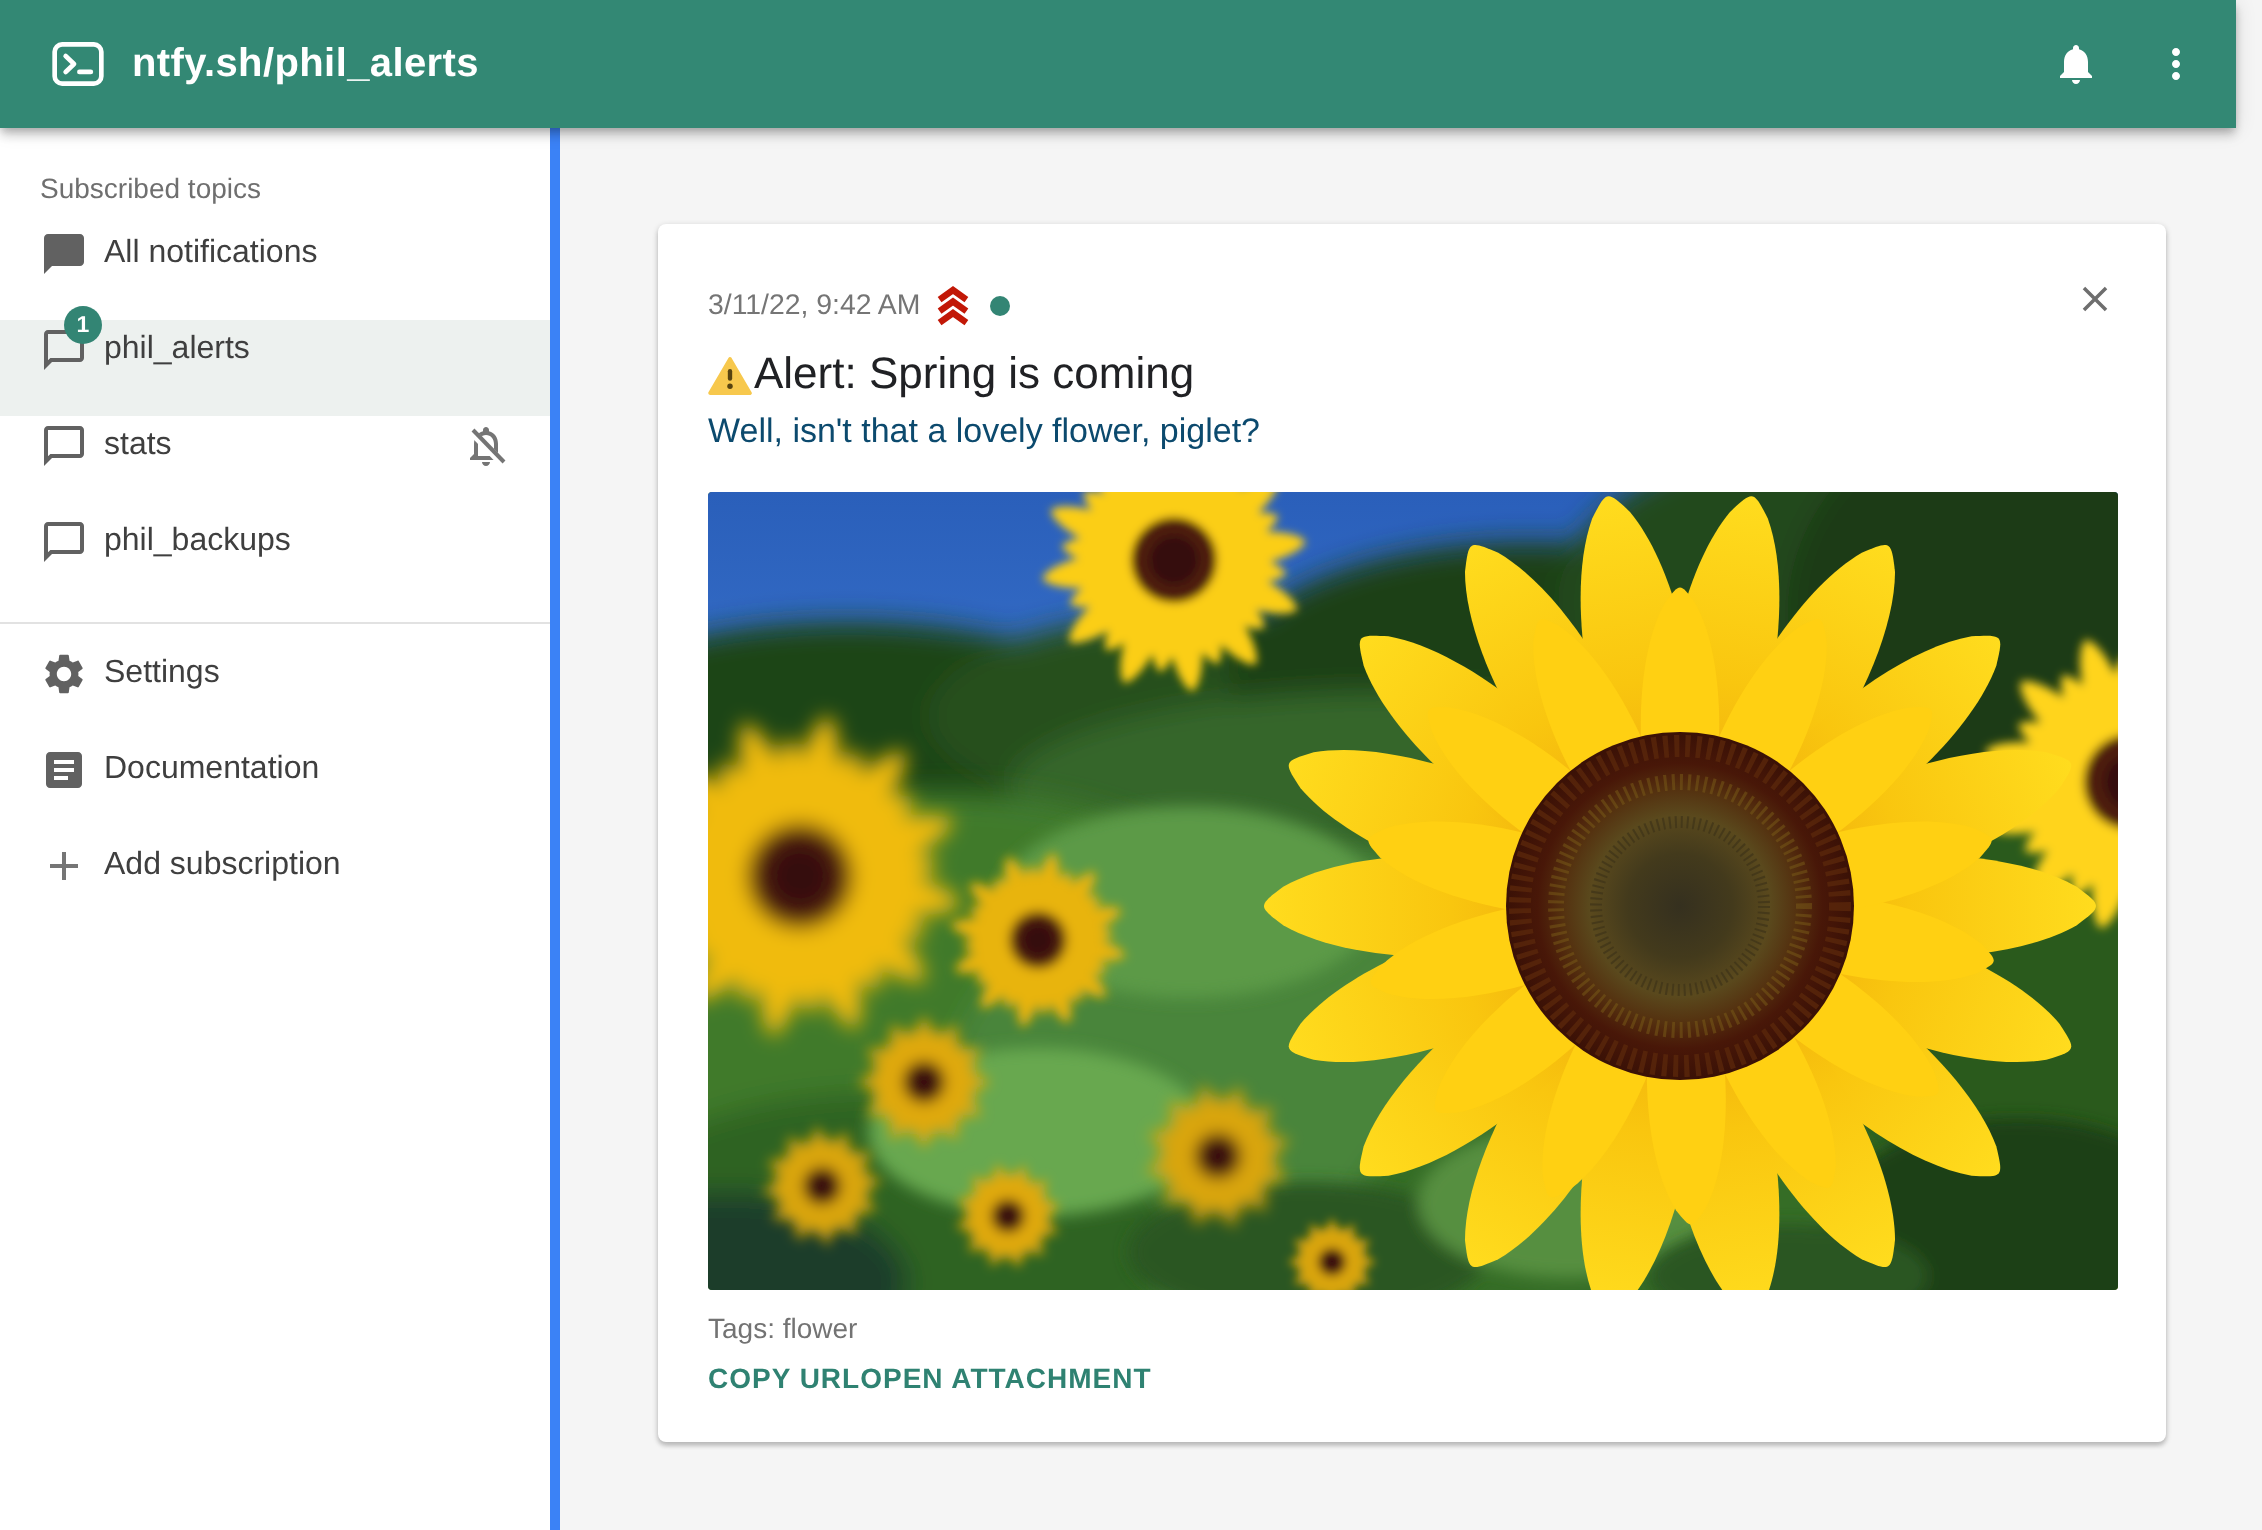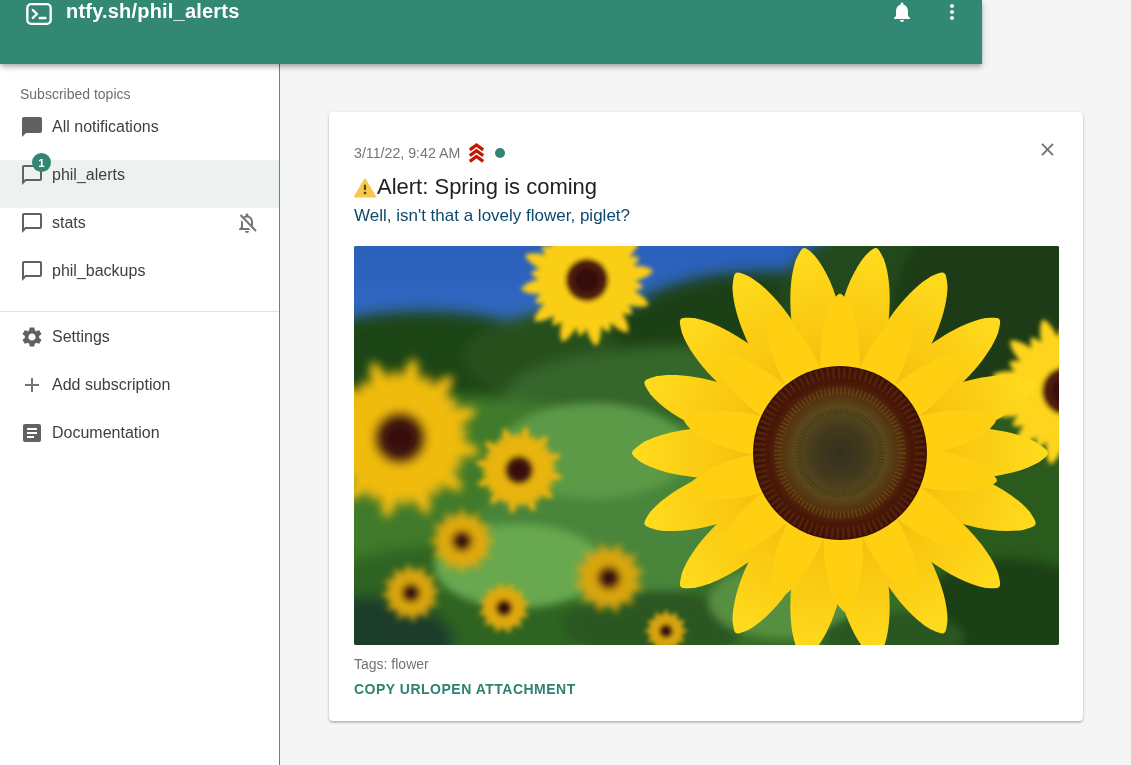--- a/index.html
+++ b/index.html
@@ -1,31 +1,31 @@
 <!DOCTYPE html>
 <html><head>
 <meta charset="utf-8">
 <style>
   * { box-sizing: border-box; margin: 0; padding: 0; }
   html,body { width:1131px; height:765px; overflow:hidden;
     font-family:"Liberation Sans", sans-serif; background:#f5f5f5; }
 
   
-  .topbar { position:fixed; top:0; left:0; width:982px; height:64px;
-    background:#338874; color:#fff; display:flex; 
+  .topbar { position:fixed; top:0; left:0; width:1118px; height:64px;
+    background:#338874; color:#fff; display:flex; align-items:center;
     padding:0 18px 0 25px; z-index:30;
     box-shadow:0 2px 4px -1px rgba(0,0,0,.2),0 4px 5px 0 rgba(0,0,0,.14),0 1px 10px 0 rgba(0,0,0,.12); }
   .logo { width:28px; height:28px; margin-right:13px; display:flex; }
   .topbar-title { font-size:20px; font-weight:700; letter-spacing:.2px; }
   .topbar-spacer { flex:1; }
   .topbar-iconbtn { width:24px; height:24px; margin-left:26px; cursor:pointer; display:flex; }
 
   
   .sidebar { position:fixed; top:64px; left:0; bottom:0; width:280px;
-    background:#fff; border-right:1px solid #3b82f6; z-index:20; }
+    background:#fff; border-right:5px solid #3b82f6; z-index:20; }
   .section-label { padding:22px 0 10px 20px; font-size:14px; color:#6f6f6f; }
   .nav-item { height:48px; display:flex; align-items:center;
     padding:0 20px 18px 20px; font-size:16px; color:#3f3f3f; cursor:pointer; }
   .nav-item.selected { background:#edf1ef; }
   .nicon { width:24px; height:24px; margin-right:8px; flex:none; position:relative; }
   .badge { position:absolute; top:-10px; right:-7px; width:19px; height:19px;
     border-radius:50%; background:#338574; color:#fff; font-size:11.5px; font-weight:700;
     display:flex; align-items:center; justify-content:center; }
   .mute { margin-left:auto; width:24px; height:24px; }
   .divider { border-top:1px solid #e2e2e2; margin:7px 0 10px 0; }
@@ -130,34 +130,34 @@
     <span class="nicon">
       <svg viewBox="0 0 24 24" width="24" height="24" fill="#616161">
         <path d="M19.14 12.94c.04-.3.06-.61.06-.94 0-.32-.02-.64-.07-.94l2.03-1.58c.18-.14.23-.41.12-.61l-1.92-3.32c-.12-.22-.37-.29-.59-.22l-2.39.96c-.5-.38-1.03-.7-1.62-.94l-.36-2.54c-.04-.24-.24-.41-.48-.41h-3.84c-.24 0-.43.17-.47.41l-.36 2.54c-.59.24-1.13.57-1.62.94l-2.39-.96c-.22-.08-.47 0-.59.22L2.74 8.87c-.12.21-.08.47.12.61l2.03 1.58c-.05.3-.09.63-.09.94s.02.64.07.94l-2.03 1.58c-.18.14-.23.41-.12.61l1.92 3.32c.12.22.37.29.59.22l2.39-.96c.5.38 1.03.7 1.62.94l.36 2.54c.05.24.24.41.48.41h3.84c.24 0 .44-.17.47-.41l.36-2.54c.59-.24 1.13-.56 1.62-.94l2.39.96c.22.08.47 0 .59-.22l1.92-3.32c.12-.22.07-.47-.12-.61l-2.01-1.58zM12 15.6c-1.98 0-3.6-1.62-3.6-3.6s1.62-3.6 3.6-3.6 3.6 1.62 3.6 3.6-1.62 3.6-3.6 3.6z"></path>
       </svg>
     </span>
     <span>Settings</span>
   </div>
 
   <div class="nav-item">
     <span class="nicon">
+      <svg viewBox="0 0 24 24" width="24" height="24" fill="#616161">
+        <path d="M19 3H5c-1.1 0-2 .9-2 2v14c0 1.1.9 2 2 2h14c1.1 0 2-.9 2-2V5c0-1.1-.9-2-2-2zm-5 14H7v-2h7v2zm3-4H7v-2h10v2zm0-4H7V7h10v2z"></path>
+      </svg>
+    </span>
+    <span>Documentation</span>
+  </div>
+
+  <div class="nav-item">
+    <span class="nicon">
       <svg viewBox="0 0 24 24" width="24" height="24" fill="#757575">
         <path d="M19 13h-6v6h-2v-6H5v-2h6V5h2v6h6v2z"></path>
       </svg>
     </span>
     <span>Add subscription</span>
-  </div>
-
-  <div class="nav-item">
-    <span class="nicon">
-      <svg viewBox="0 0 24 24" width="24" height="24" fill="#616161">
-        <path d="M19 3H5c-1.1 0-2 .9-2 2v14c0 1.1.9 2 2 2h14c1.1 0 2-.9 2-2V5c0-1.1-.9-2-2-2zm-5 14H7v-2h7v2zm3-4H7v-2h10v2zm0-4H7V7h10v2z"></path>
-      </svg>
-    </span>
-    <span>Documentation</span>
   </div>
 </nav>
 
 <main class="main">
   <section class="card">
 
     <div class="ts-row">
       <span>3/11/22, 9:42 AM</span>
       <span class="prio">
         <svg viewBox="0 0 24 24" width="23" height="23">

